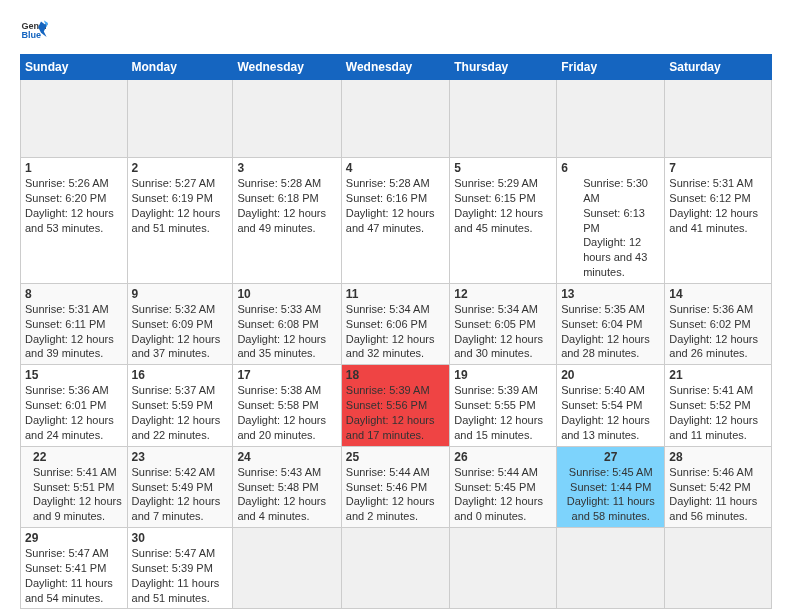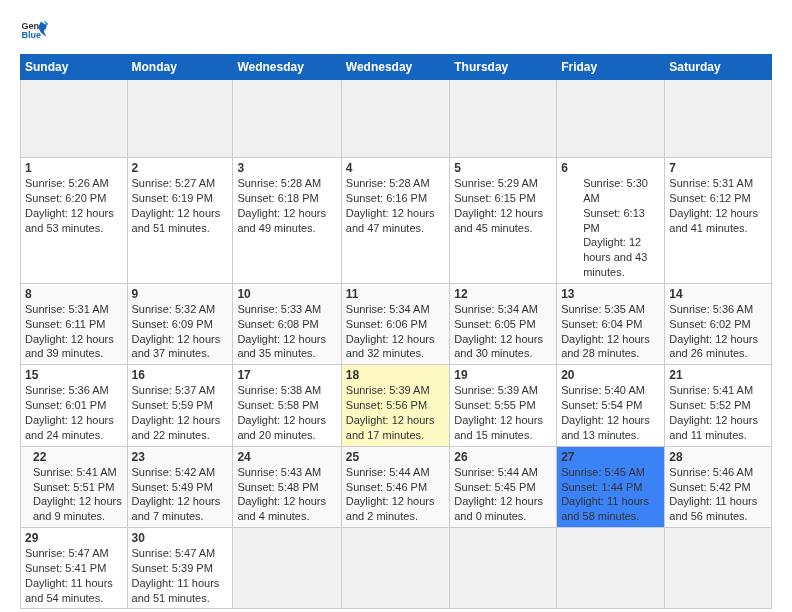--- a/index.html
+++ b/index.html
@@ -230,21 +230,21 @@
             <div class="day-info" style="white-space: pre-line;">Sunrise: 5:37 AM
 Sunset: 5:59 PM
 Daylight: 12 hours and 22 minutes.</div>
           </td>
           <td style="background-color: rgb(255, 255, 255);">
             <span class="day-num">17</span>
             <div class="day-info" style="white-space: pre-line;">Sunrise: 5:38 AM
 Sunset: 5:58 PM
 Daylight: 12 hours and 20 minutes.</div>
           </td>
-          <td style="background-color: #fef9c3;">
+          <td style="background-color: #ef4444;">
             <span class="day-num">18</span>
             <div class="day-info" style="white-space: pre-line;">Sunrise: 5:39 AM
 Sunset: 5:56 PM
 Daylight: 12 hours and 17 minutes.</div>
           </td>
           <td style="background-color: rgb(255, 255, 255);">
             <span class="day-num">19</span>
             <div class="day-info" style="white-space: pre-line;">Sunrise: 5:39 AM
 Sunset: 5:55 PM
 Daylight: 12 hours and 15 minutes.</div>
@@ -286,21 +286,21 @@
             <div class="day-info" style="white-space: pre-line;">Sunrise: 5:44 AM
 Sunset: 5:46 PM
 Daylight: 12 hours and 2 minutes.</div>
           </td>
           <td style="background-color: rgb(249, 249, 249);">
             <span class="day-num">26</span>
             <div class="day-info" style="white-space: pre-line;">Sunrise: 5:44 AM
 Sunset: 5:45 PM
 Daylight: 12 hours and 0 minutes.</div>
           </td>
-          <td style="background-color: #3b82f6;">
+          <td style="background-color: #7dd3fc; text-align: center;">
             <span class="day-num">27</span>
             <div class="day-info" style="white-space: pre-line;">Sunrise: 5:45 AM
 Sunset: 1:44 PM
 Daylight: 11 hours and 58 minutes.</div>
           </td>
           <td style="background-color: rgb(249, 249, 249);">
             <span class="day-num">28</span>
             <div class="day-info" style="white-space: pre-line;">Sunrise: 5:46 AM
 Sunset: 5:42 PM
 Daylight: 11 hours and 56 minutes.</div>

